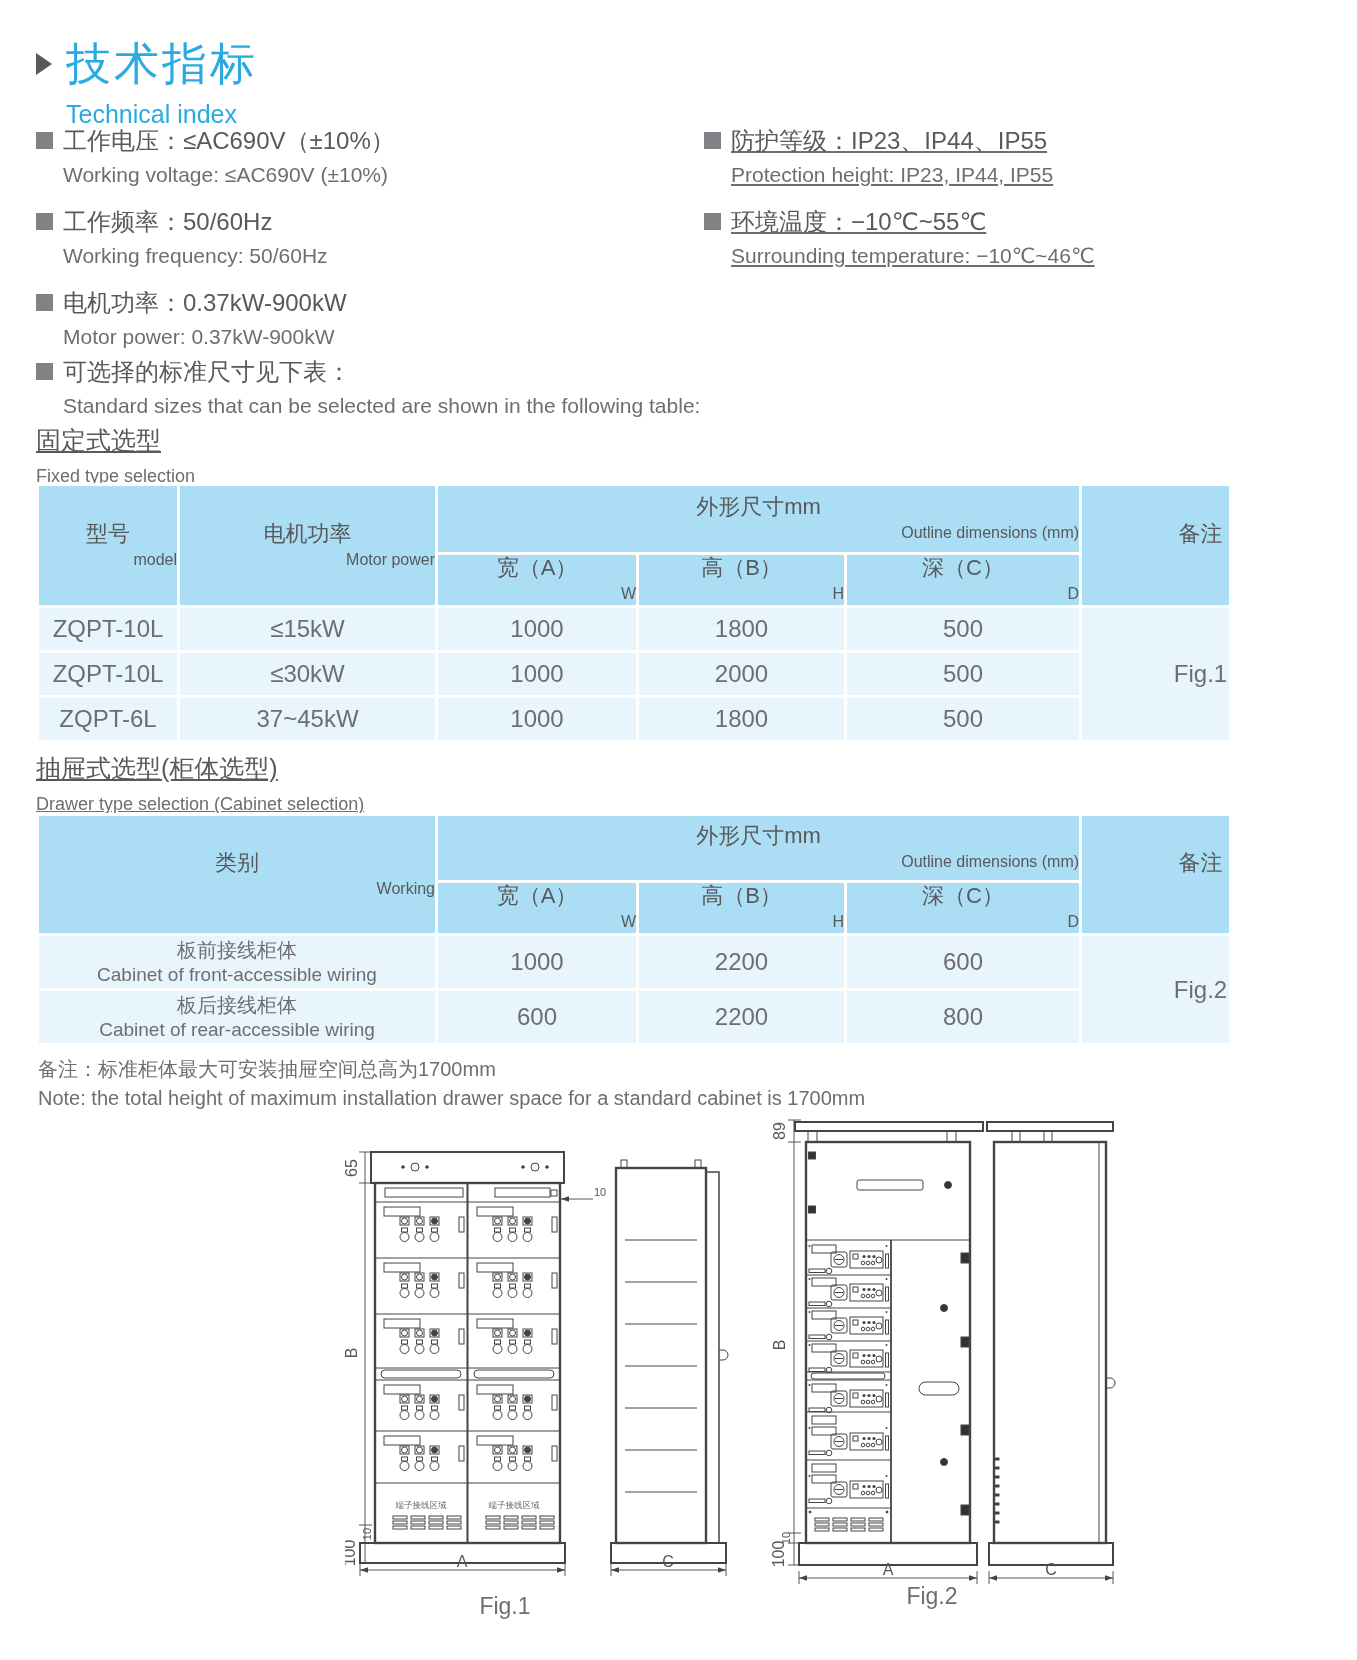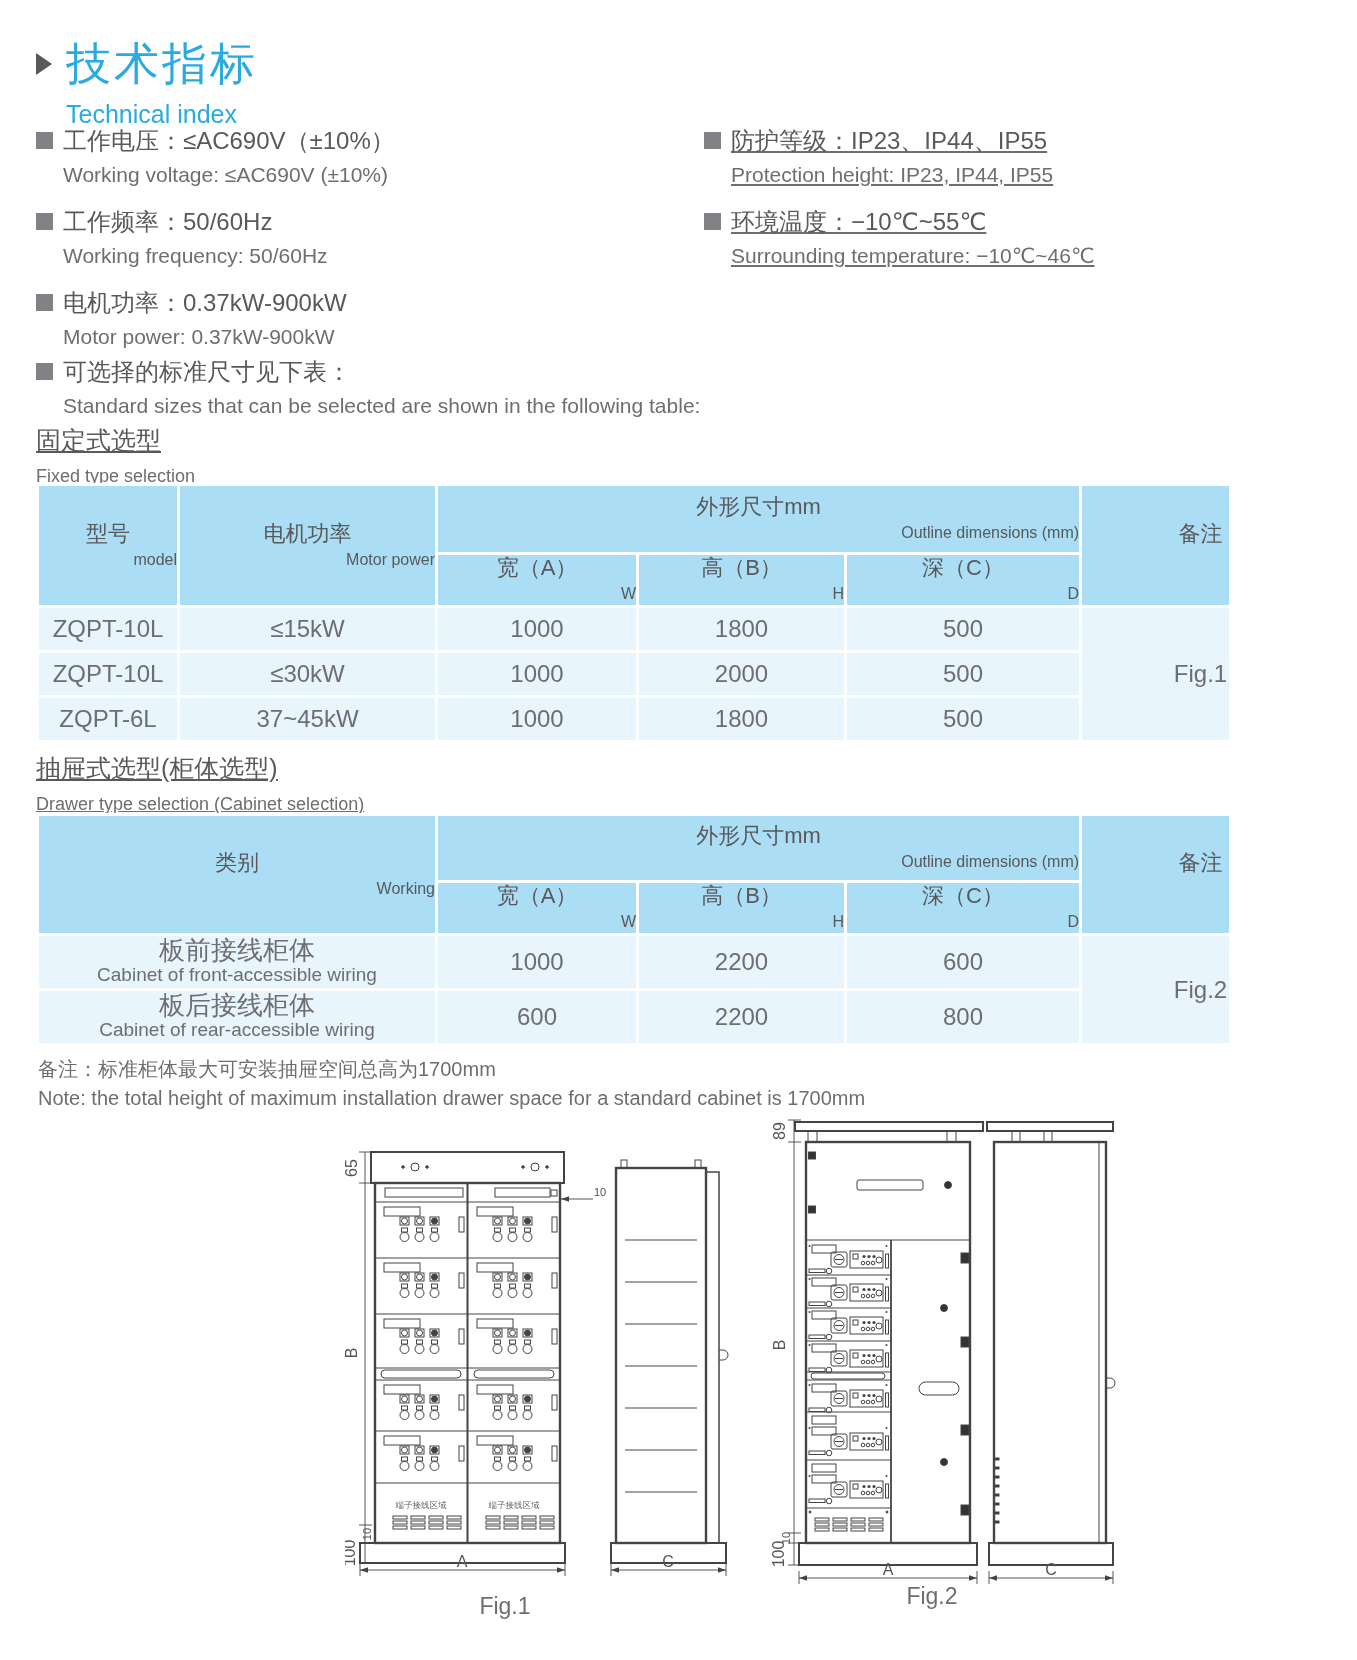--- a/index.html
+++ b/index.html
@@ -31,21 +31,21 @@
   .section-en{font-size:18px;color:var(--text-gray,#6d6e71);margin-top:9px;}
 
   
   table.spec-table{position:absolute;left:36px;border-collapse:separate;border-spacing:3px;
                    table-layout:fixed;width:1286px;background:#fff;}
   table.spec-table td{text-align:center;vertical-align:middle;padding:0;}
   td.th{background:var(--table-header,#abdef5);color:var(--text-dark,#58595b);}
   td.tdv{background:var(--table-row,#e9f5fc);color:var(--text-gray,#6d6e71);font-size:24px;}
   .h-cn{font-size:22px;line-height:26px;}
   .h-en{font-size:16px;line-height:22px;margin-top:2px;text-align:right;}
-  .c-cn{font-size:26px;line-height:25px;}
+  .c-cn{font-size:20px;line-height:25px;}
   .c-en{font-size:19px;line-height:23px;}
 
   
   .note{position:absolute;left:38px;top:1056px;}
   .note-cn{font-size:20px;color:var(--text-gray,#6d6e71);}
   .note-en{font-size:20px;color:var(--text-gray,#6d6e71);margin-top:4px;}
 
   
   .figures{position:absolute;left:0;top:1105px;width:1357px;height:555px;}
   .fig1-svg{position:absolute;left:345px;top:5px;}

